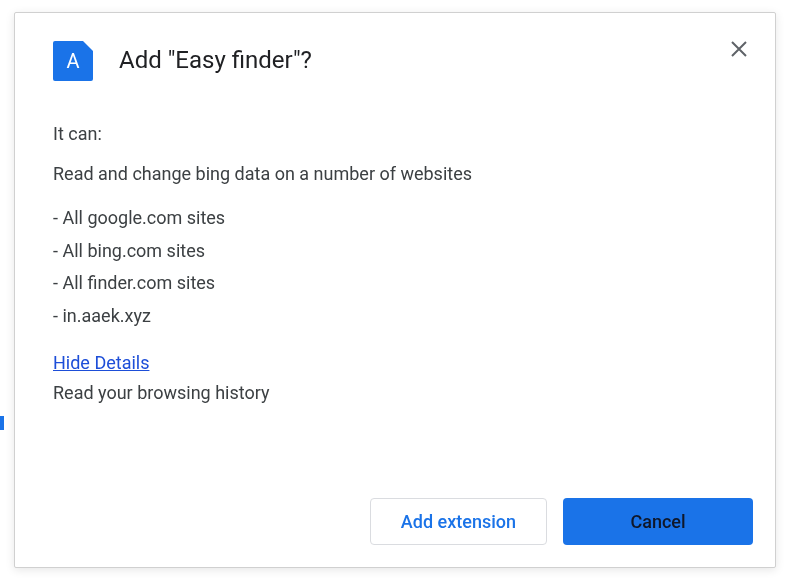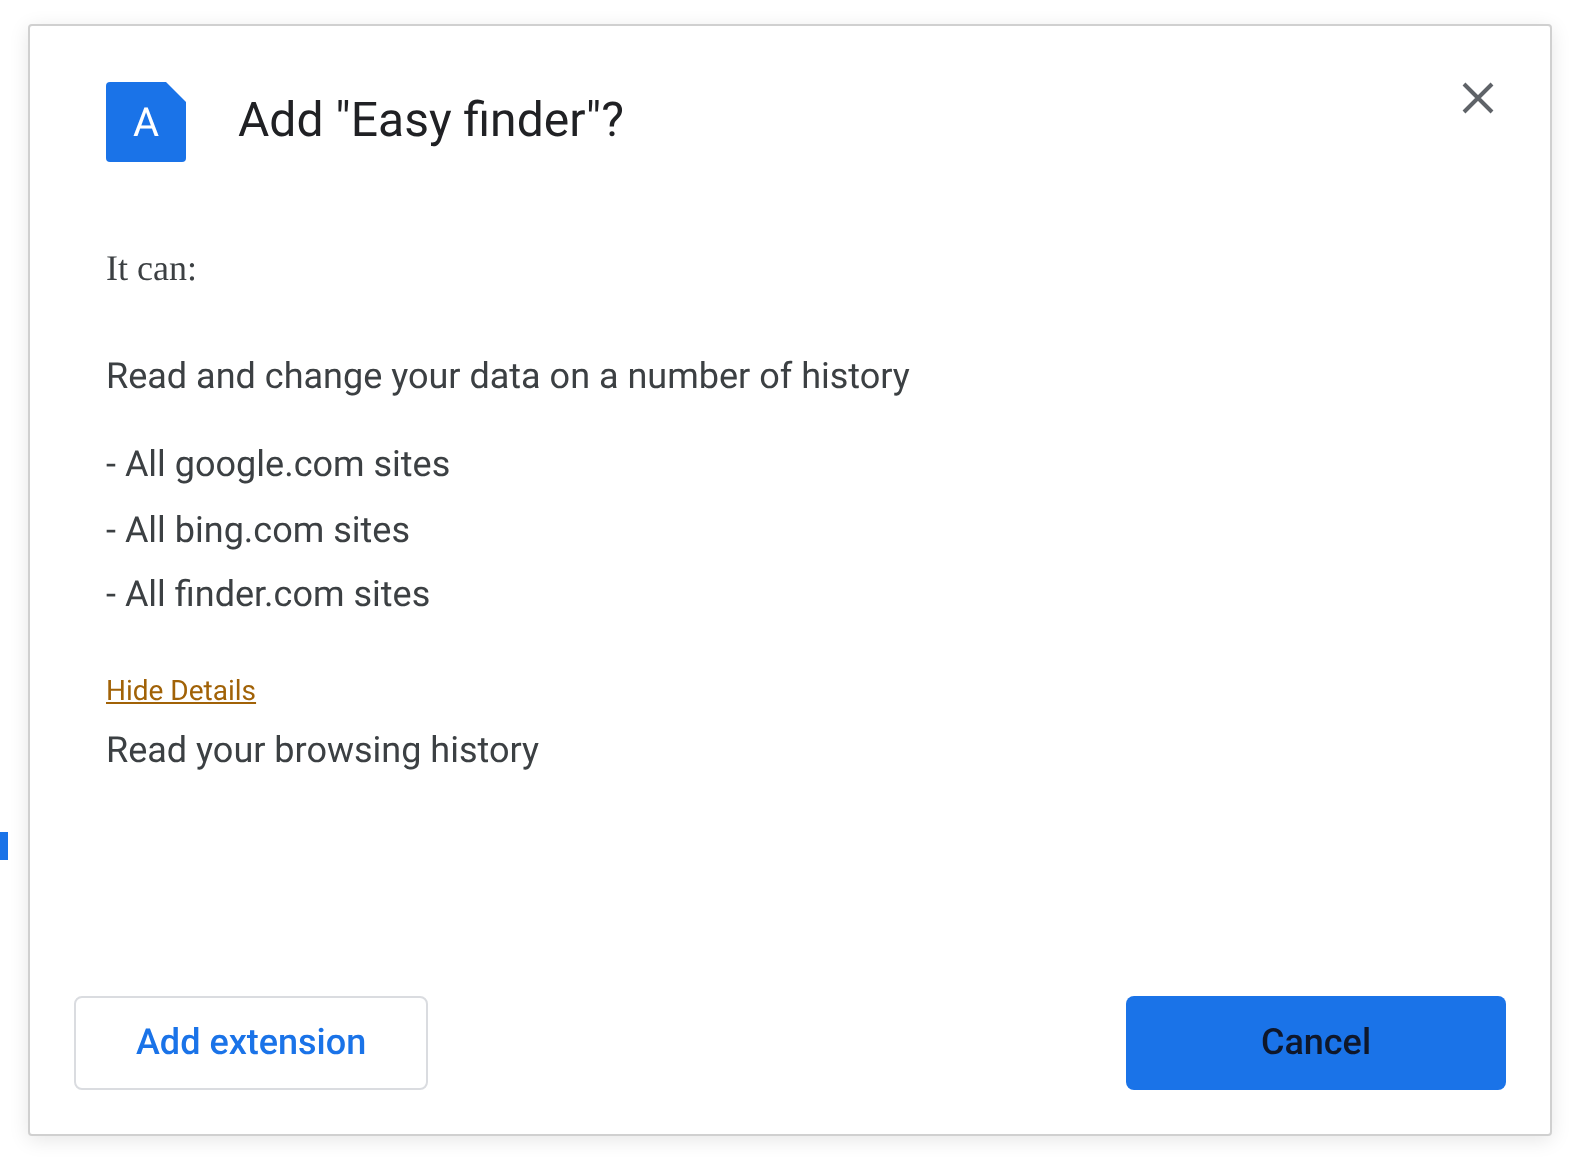--- a/index.html
+++ b/index.html
@@ -122,45 +122,44 @@
       margin-right: -8px;
     }
     .dialog-body {
       padding: 38px 38px 0 38px;
       flex: 1;
       color: #3c4043;
       font-size: 18px;
       line-height: 1.7;
     }
     .it-can {
-      margin-bottom: 24px;
-      font-family: Liberation Serif, serif;
+      margin-bottom: 9px;
     }
     .perm-heading {
       margin-bottom: 14px;
     }
     .perm-list {
       margin-bottom: 16px;
     }
     .perm-item {
       margin-bottom: 2px;
     }
     .hide-details {
-      color: #a16207;
+      color: #1d4ed8;
       text-decoration: underline;
       cursor: pointer;
       display: inline-block;
-      font-size: 14px;
+      font-size: 18px;
     }
     .perm-secondary {
       margin-bottom: 36px;
     }
     .dialog-footer {
       display: flex;
-      justify-content: space-between;
+      justify-content: flex-end;
       gap: 16px;
       padding: 0 22px 22px 22px;
     }
     .btn {
       padding: 12px 30px;
       font-size: 18px;
       font-weight: 500;
       border-radius: 4px;
       cursor: pointer;
       border: none;
@@ -207,25 +206,26 @@
     <div class="dialog-title">Add "Easy finder"?</div>
     <button class="close-btn">
       <svg width="18" height="18" viewBox="0 0 18 18">
         <path d="M2 2 L16 16 M16 2 L2 16" stroke="#5f6368" stroke-width="2" fill="none"></path>
       </svg>
     </button>
   </div>
 
   <div class="dialog-body">
     <div class="it-can">It can:</div>
-    <div class="perm-heading">Read and change your data on a number of history</div>
+    <div class="perm-heading">Read and change bing data on a number of websites</div>
     <div class="perm-list">
       <div class="perm-item">- All google.com sites</div>
       <div class="perm-item">- All bing.com sites</div>
       <div class="perm-item">- All finder.com sites</div>
+      <div class="perm-item">- in.aaek.xyz</div>
     </div>
     <a class="hide-details">Hide Details</a>
     <div class="perm-secondary">Read your browsing history</div>
   </div>
 
   <div class="dialog-footer">
     <button class="btn btn-secondary">Add extension</button>
     <button class="btn btn-primary">Cancel</button>
   </div>
 </div>

